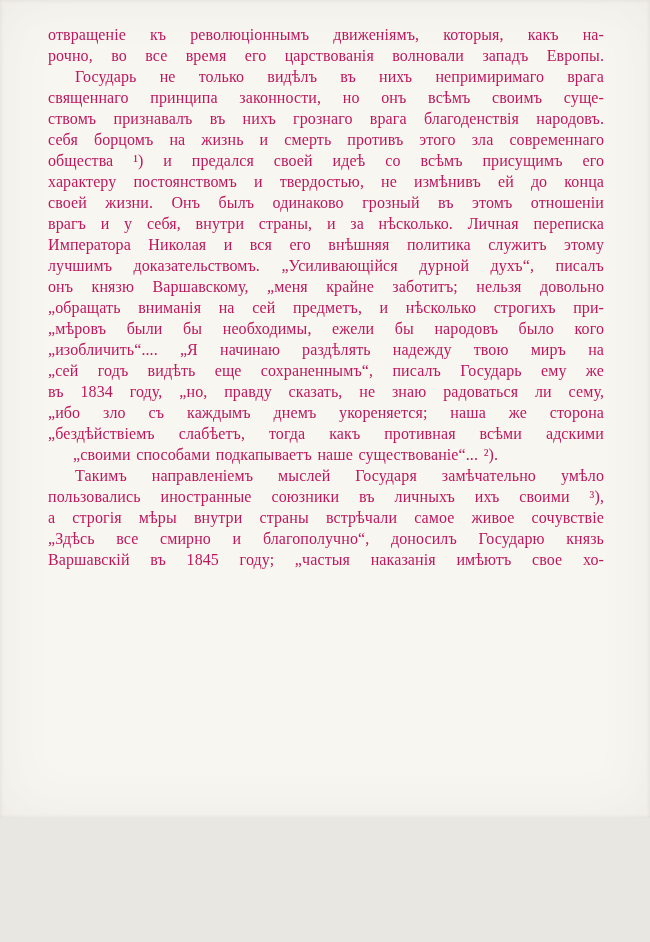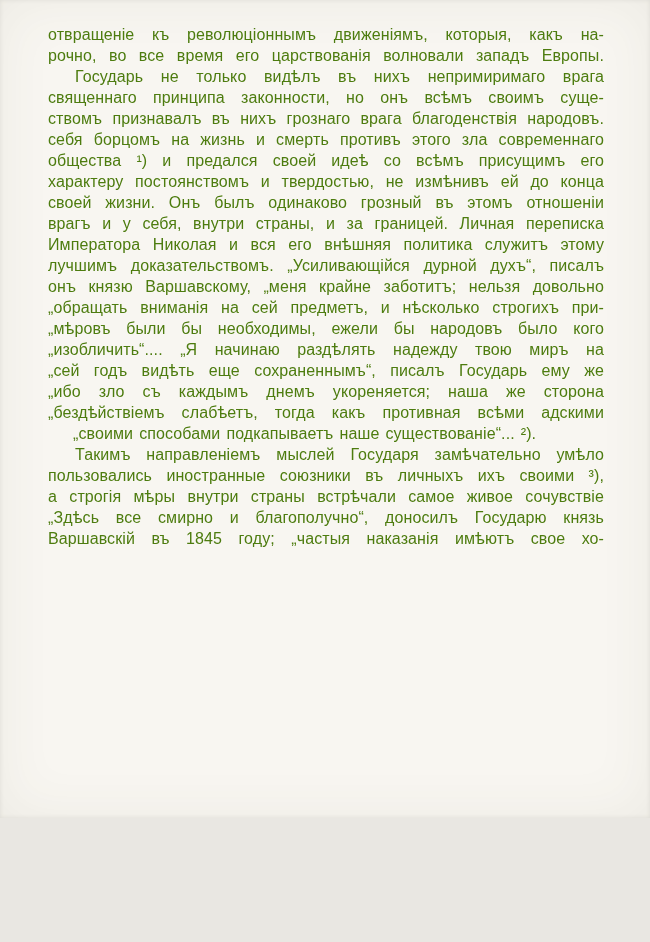--- a/index.html
+++ b/index.html
@@ -10,22 +10,22 @@
   .scan-page {
     position: relative;
     width: 650px;
     height: 818px;
     margin: 0 auto;
     background: #f8f6f1;
     box-shadow: inset 0 0 55px rgba(90, 80, 60, 0.07), inset 0 0 4px rgba(60, 55, 45, 0.10);
     box-sizing: border-box;
     padding: 24px 46px 0 48px;
     overflow: hidden;
-    font-family: Liberation Sans, sans-serif;
-    color: #4d7c0f;
+    font-family: Liberation Serif, serif;
+    color: #be185d;
   }
   .main-text {
     font-size: 16px;
     line-height: 21px;
     letter-spacing: 0.1px;
     word-spacing: 1.5px;
   }
   .paragraph { margin: 0; }
   .line {
     text-align: justify;
@@ -46,28 +46,29 @@
         <div class="line">рочно, во все время его царствованія волновали западъ Европы.</div>
       </div>
       <div class="paragraph">
         <div class="line indent">Государь не только видѣлъ въ нихъ непримиримаго врага</div>
         <div class="line">священнаго принципа законности, но онъ всѣмъ своимъ суще-</div>
         <div class="line">ствомъ признавалъ въ нихъ грознаго врага благоденствія народовъ.</div>
         <div class="line">себя борцомъ на жизнь и смерть противъ этого зла современнаго</div>
         <div class="line">общества ¹) и предался своей идеѣ со всѣмъ присущимъ его</div>
         <div class="line">характеру постоянствомъ и твердостью, не измѣнивъ ей до конца</div>
         <div class="line">своей жизни. Онъ былъ одинаково грозный въ этомъ отношеніи</div>
-        <div class="line">врагъ и у себя, внутри страны, и за границей. Личная переписка</div>
+        <div class="line">врагъ и у себя, внутри страны, и за нѣсколько. Личная переписка</div>
         <div class="line">Императора Николая и вся его внѣшняя политика служитъ этому</div>
         <div class="line">лучшимъ доказательствомъ. „Усиливающійся дурной духъ“, писалъ</div>
         <div class="line">онъ князю Варшавскому, „меня крайне заботитъ; нельзя довольно</div>
         <div class="line">„обращать вниманія на сей предметъ, и нѣсколько строгихъ при-</div>
         <div class="line">„мѣровъ были бы необходимы, ежели бы народовъ было кого</div>
         <div class="line">„изобличить“.... „Я начинаю раздѣлять надежду твою миръ на</div>
         <div class="line">„сей годъ видѣть еще сохраненнымъ“, писалъ Государь ему же</div>
+        <div class="line">въ 1834 году, „но, правду сказать, не знаю радоваться ли сему,</div>
         <div class="line">„ибо зло съ каждымъ днемъ укореняется; наша же сторона</div>
         <div class="line">„бездѣйствіемъ слабѣетъ, тогда какъ противная всѣми адскими</div>
         <div class="line para-end">„своими способами подкапываетъ наше существованіе“... ²).</div>
       </div>
       <div class="paragraph">
         <div class="line indent">Такимъ направленіемъ мыслей Государя замѣчательно умѣло</div>
         <div class="line">пользовались иностранные союзники въ личныхъ ихъ своими ³),</div>
         <div class="line">а строгія мѣры внутри страны встрѣчали самое живое сочувствіе</div>
         <div class="line">„Здѣсь все смирно и благополучно“, доносилъ Государю князь</div>
         <div class="line">Варшавскій въ 1845 году; „частыя наказанія имѣютъ свое хо-</div>

